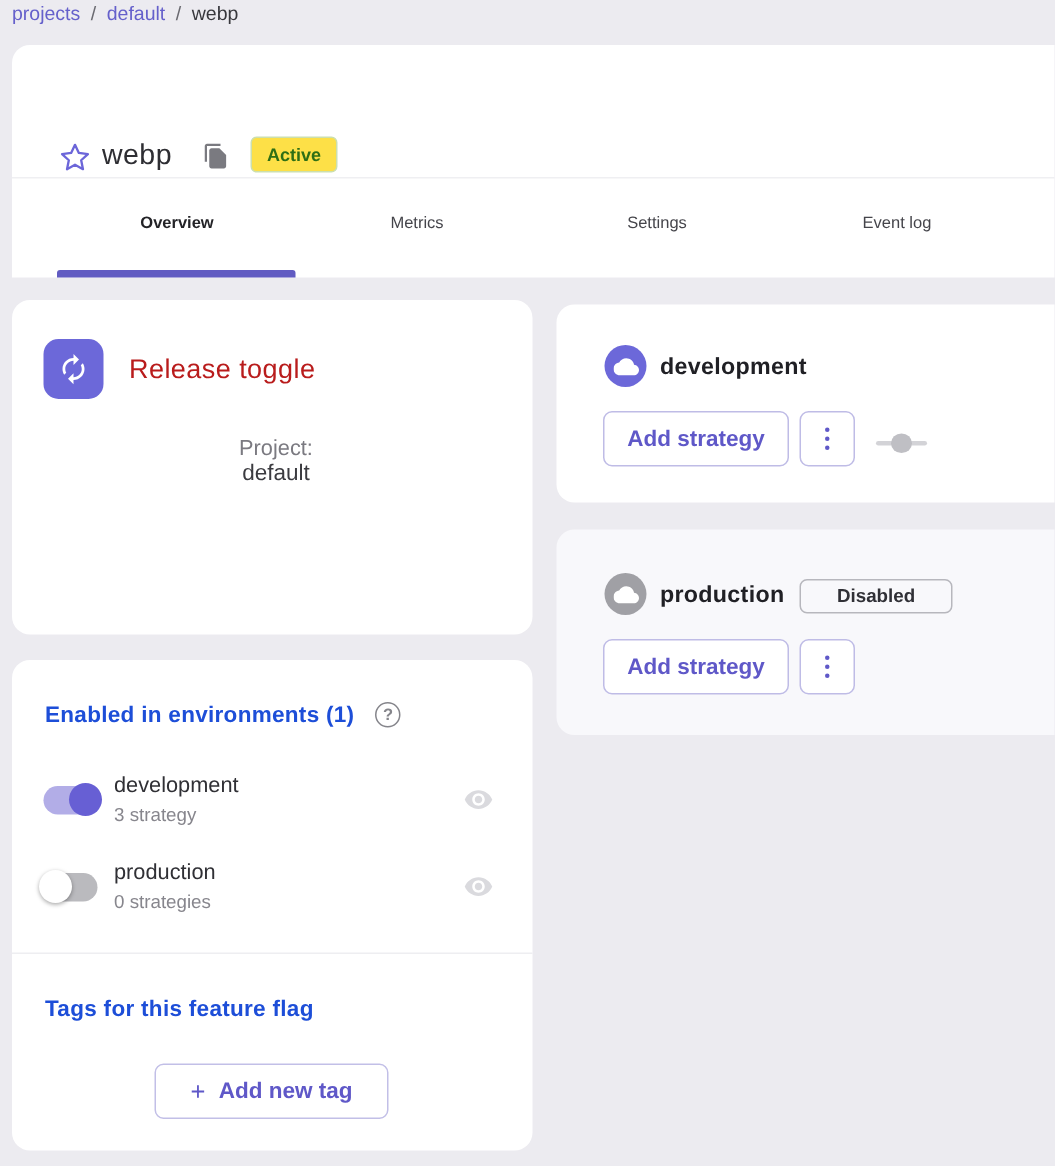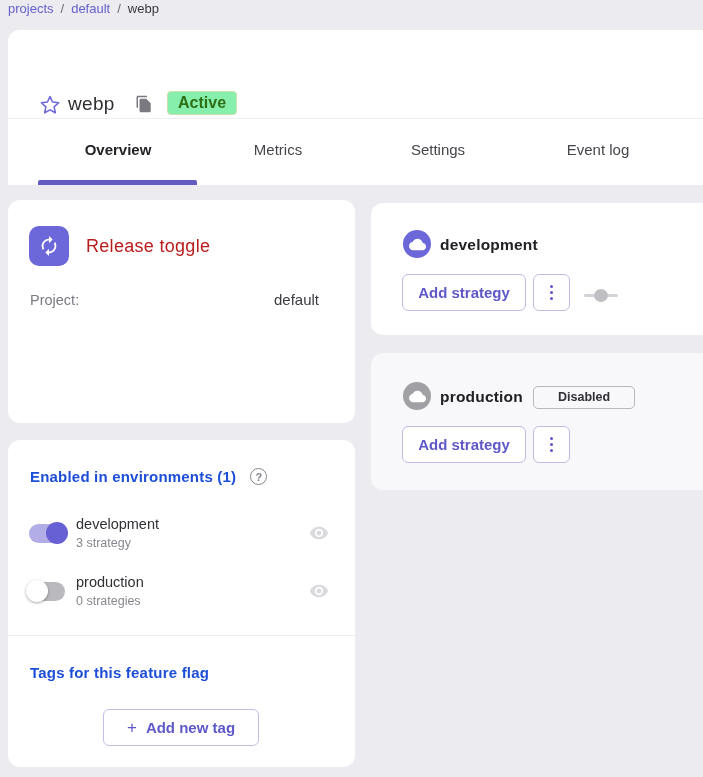--- a/index.html
+++ b/index.html
@@ -17,33 +17,33 @@
   .crumb-link { color:#6560cb; cursor:pointer; }
   .crumb-sep { color:#6a6a70; }
   .crumb-current { color:#38383d; }
 
   
   .header-card { left:8px; top:30px; width:695px; height:155px; background:#fff; border-radius:12px 0 0 0; position:absolute; }
   .title-row { position:absolute; left:0; top:0; width:100%; height:88px; }
   .star-btn { position:absolute; left:28px; top:61px; width:28px; height:28px; display:flex; align-items:center; justify-content:center; cursor:pointer; }
   .flag-title { position:absolute; left:60px; top:63px; font-size:19px; color:#2e2e33; letter-spacing:.3px; }
   .copy-btn { position:absolute; left:127px; top:65px; width:20px; height:20px; cursor:pointer; }
-  .status-badge { position:absolute; left:159px; top:61px; background:#86efac; border:1px solid #ccdfae; border-radius:4px; color:#2e6f15; font-size:16px; font-weight:bold; padding:4px 10px; line-height:14px; }
+  .status-badge { position:absolute; left:159px; top:61px; background:#fde047; border:1px solid #ccdfae; border-radius:4px; color:#2e6f15; font-size:12px; font-weight:bold; padding:4px 10px; line-height:14px; }
   .header-divider { position:absolute; left:0; top:88px; width:100%; height:1px; background:#efeff2; }
-  .tab { position:absolute; top:88px; width:160px; height:62px; display:flex; align-items:center; justify-content:center; font-size:15px; color:#45454b; cursor:pointer; }
+  .tab { position:absolute; top:88px; width:160px; height:62px; display:flex; align-items:center; justify-content:center; font-size:11px; color:#45454b; cursor:pointer; }
   .tab.active { font-weight:bold; color:#232327; }
   .tab-indicator { position:absolute; left:30px; top:150px; width:159px; height:5px; background:#615bc2; border-radius:2px 2px 0 0; }
 
   
   .details-card { left:8px; top:200px; width:347px; height:223px; }
   .type-icon { position:absolute; left:21px; top:26px; width:40px; height:40px; border-radius:10px; background:#6c68d9; display:flex; align-items:center; justify-content:center; }
   .type-label { position:absolute; left:78px; top:36px; font-size:18px; color:#b91c1c; letter-spacing:.3px; }
   .row-label { color:#7b7a81; font-size:14.5px; }
   .row-value { color:#3b3b40; font-size:15px; }
-  .project-row { position:absolute; left:22px; right:36px; top:91px; display:flex; justify-content:space-between; align-items:center; }
+  .project-row { position:absolute; left:22px; right:17px; top:91px; display:flex; justify-content:space-between; align-items:center;flex-direction:column; }
   .desc-row { position:absolute; left:22px; right:39px; top:131px; display:flex; justify-content:space-between; align-items:center; }
   .created-row { position:absolute; left:22px; right:40px; top:181px; display:flex; align-items:center; }
   .created-value { margin-left:8px; }
   .collapse-btn { margin-left:auto; color:#808086; font-weight:bold; font-size:15px; cursor:pointer; }
   .pencil-btn { width:20px; height:20px; cursor:pointer; }
 
   
   .env-card { left:8px; top:440px; width:347px; height:327px; }
   .env-title-row { position:absolute; left:22px; top:28px; display:flex; align-items:center; gap:14px; }
   .section-title { font-size:15px; font-weight:bold; color:#1d4ed8; letter-spacing:.2px; }

